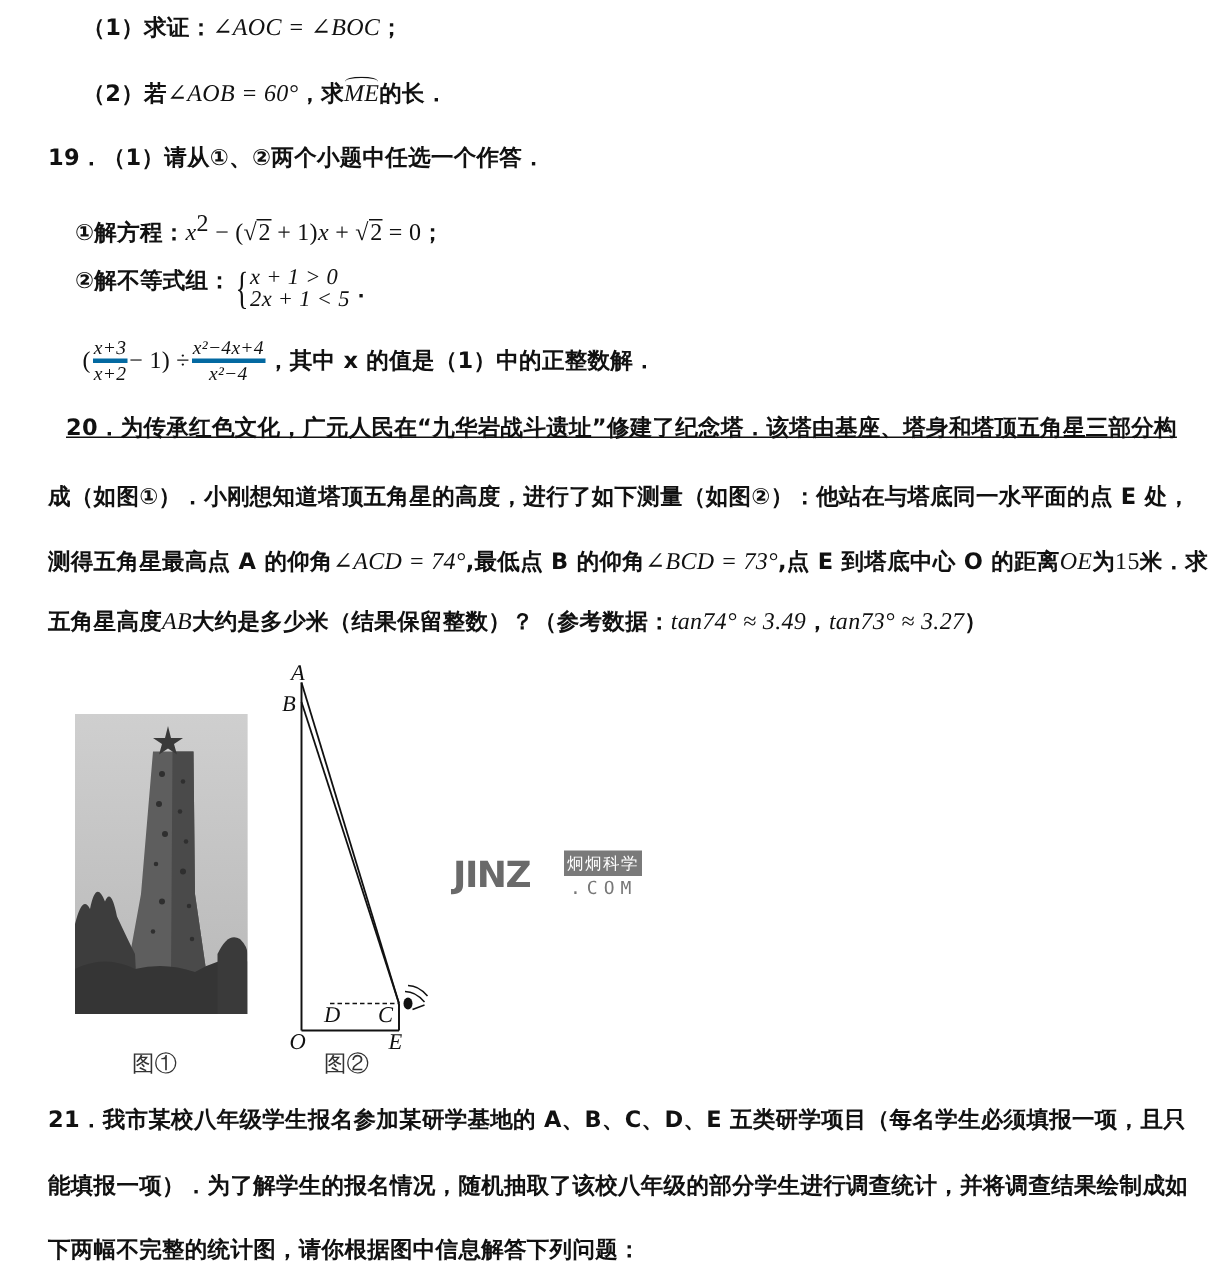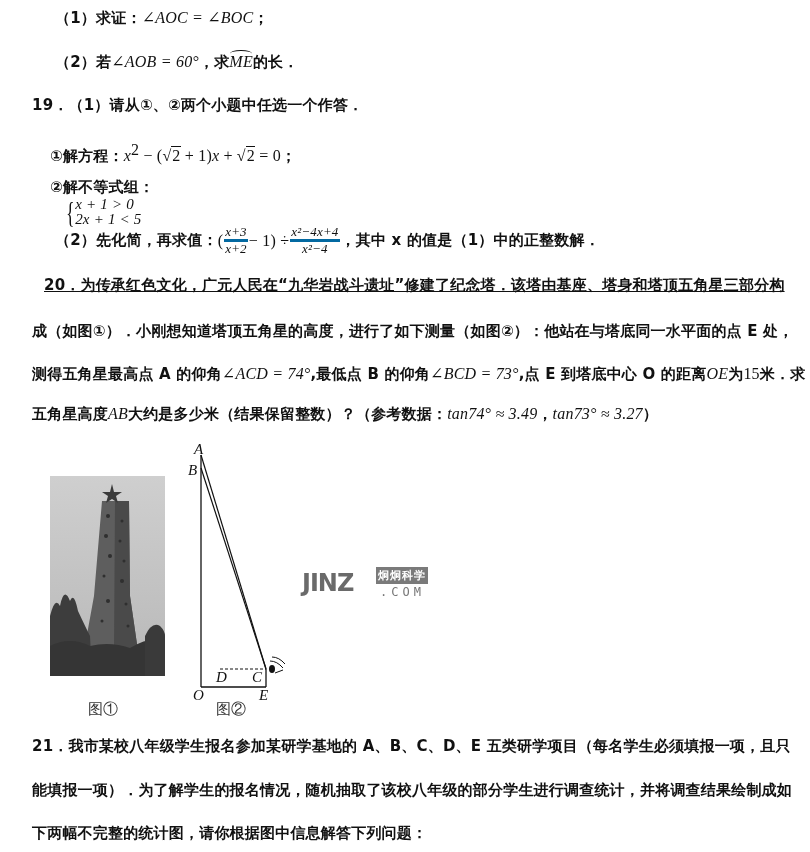--- a/index.html
+++ b/index.html
@@ -32,34 +32,33 @@
 <div class="line" style="left:55px;top:52px;">
   <span>（2）若</span><span class="m">∠AOB = 60°</span><span>，求</span><span class="m arc">ME</span><span>的长．</span>
 </div>
 
 <div class="line" style="left:32px;top:96px;">19．（1）请从①、②两个小题中任选一个作答．</div>
 
 <div class="line" style="left:50px;top:141px;">
   <span>①解方程：</span><span class="m"><span>x</span><sup class="mn">2</sup><span class="mn"> − (</span><span class="sqrt mn">√<span class="rad">2</span></span><span class="mn"> + 1)</span><span>x</span><span class="mn"> + </span><span class="sqrt mn">√<span class="rad">2</span></span><span class="mn"> = 0</span></span><span>；</span>
 </div>
 
-<div class="line" style="left:50px;top:178px;display:flex;align-items:center;flex-direction:column;">
+<div class="line" style="left:50px;top:178px;display:flex;align-items:flex-start;">
   <span>②解不等式组：</span>
   <span class="sys">
     <span class="brace">{</span>
     <span class="rows">
       <span>x + 1 &gt; 0</span>
       <span>2x + 1 &lt; 5</span>
     </span>
   </span>
   <span style="margin-top:6px;">．</span>
 </div>
 
 <div class="line" style="left:55px;top:225px;display:flex;align-items:center;">
-  <span>（2）先化简，再求值：</span>
   <span class="mn">(</span>
   <span class="frac">
       <span class="num">x+3</span>
       <span class="den">x+2</span>
     </span>
   <span class="mn"> − 1) ÷</span>
   <span class="frac">
       <span class="num">x²−4x+4</span>
       <span class="den">x²−4</span>
     </span>
@@ -134,19 +133,19 @@
 <span class="lbl" style="left:194px;top:441px;">A</span>
 <span class="lbl" style="left:188px;top:462px;">B</span>
 <span class="lbl" style="left:216px;top:669px;">D</span>
 <span class="lbl" style="left:252px;top:669px;">C</span>
 <span class="lbl" style="left:193px;top:687px;">O</span>
 <span class="lbl" style="left:259px;top:687px;">E</span>
 <div class="cap" style="left:216px;top:700px;">图②</div>
 
 <div class="wm">
   <span style="position:absolute;left:2px;top:4px;font-family:'DejaVu Sans',sans-serif;font-weight:bold;font-size:24px;color:#6a6a6a;letter-spacing:-1px;">JINZ</span>
-  <span style="position:absolute;left:76px;top:2px;background:#7a7a7a;color:#fff;font-size:11px;font-weight:bold;padding:1px 2px;letter-spacing:1px;text-align:right;">炯炯科学</span>
+  <span style="position:absolute;left:76px;top:2px;background:#7a7a7a;color:#fff;font-size:11px;font-weight:normal;padding:1px 2px;letter-spacing:1px;text-align:right;">炯炯科学</span>
   <span style="position:absolute;left:80px;top:20px;font-family:'DejaVu Sans Mono',monospace;font-size:12px;color:#777;letter-spacing:4px;">.COM</span>
 </div>
 
 <div class="line" style="left:32px;top:737px;">21．我市某校八年级学生报名参加某研学基地的 A、B、C、D、E 五类研学项目（每名学生必须填报一项，且只</div>
 <div class="line" style="left:32px;top:781px;">能填报一项）．为了解学生的报名情况，随机抽取了该校八年级的部分学生进行调查统计，并将调查结果绘制成如</div>
 <div class="line" style="left:32px;top:824px;">下两幅不完整的统计图，请你根据图中信息解答下列问题：</div>
 
 </body></html>

